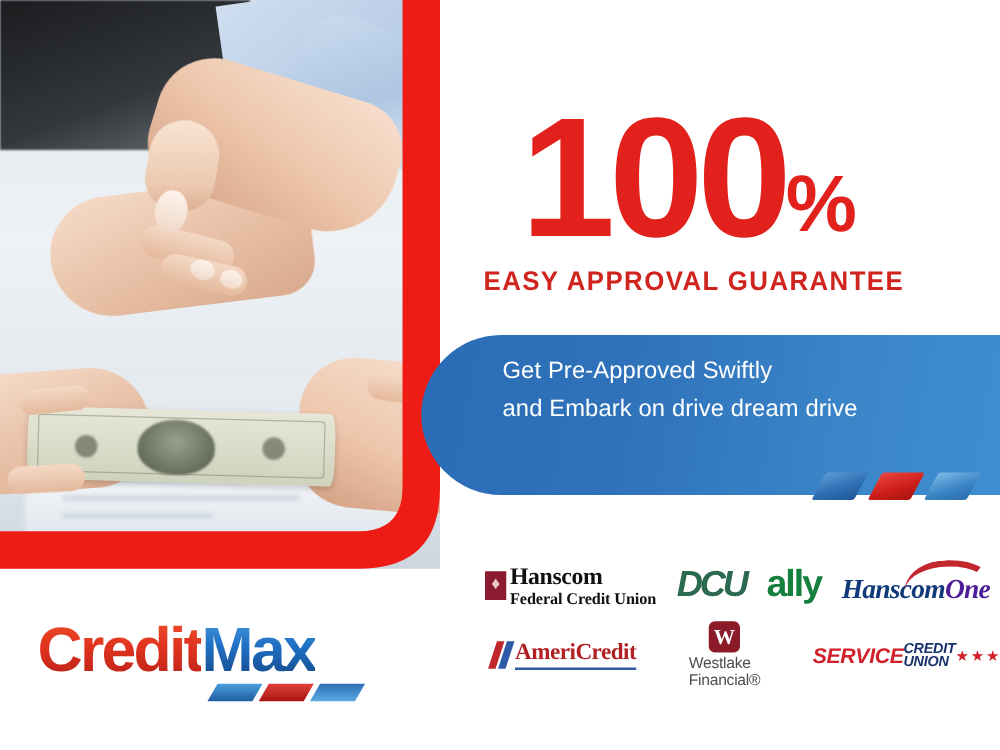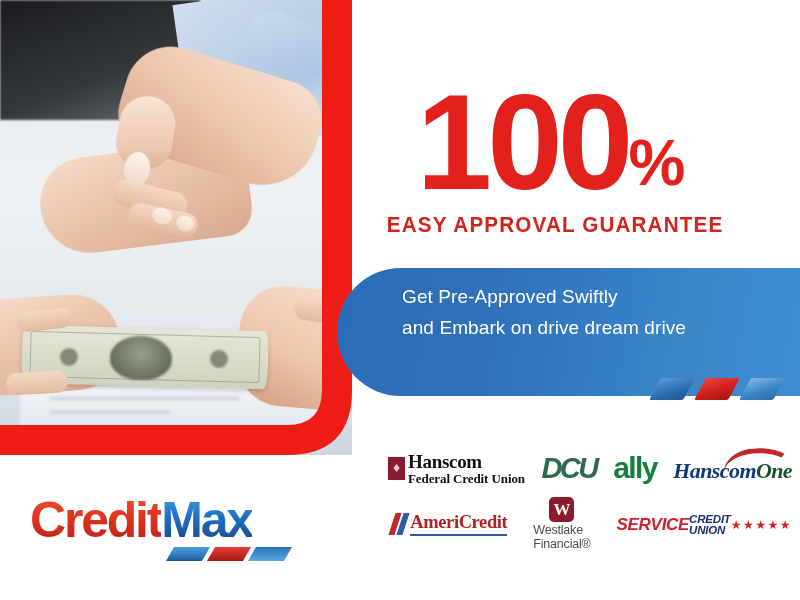--- a/index.html
+++ b/index.html
@@ -266,22 +266,22 @@
     width: 404px;
     height: 110px;
   }
   .logo-row {
     display: flex;
     align-items: center;
     justify-content: space-between;
     height: 50px;
   }
   .logo-row.row-2 {
-    justify-content: flex-end;
-    gap: 26px;
+    justify-content: flex-start;
+    gap: 42px;
     padding-left: 6px;
     margin-top: 6px;
   }
   .logo { display: flex; align-items: center; }
 
   
   .hanscom { gap: 3px; }
   .hanscom-mark {
     width: 17px; height: 23px;
     background: #8c1b2f;
@@ -312,21 +312,21 @@
     font-size: 30px; font-weight: bold; color: #15803d;
     letter-spacing: -1.6px;
   }
   
   .capone { position: relative; padding-top: 5px; }
   .capone-txt {
     font-family: "Liberation Serif", serif;
     font-size: 22px; font-weight: bold; font-style: italic;
     color: #10397a; letter-spacing: -0.6px; white-space: nowrap;
   }
-  .capone-txt .one { color: #14532d; }
+  .capone-txt .one { color: #4c1d95; }
   .capone-swoosh {
     position: absolute; right: -2px; top: -5px;
     width: 66px; height: 26px;
     border-top: 5px solid #c1272d;
     border-right: 5px solid transparent;
     border-radius: 60% 80% 0 0 / 100% 100% 0 0;
     transform: rotate(-6deg);
   }
   
   .americredit { gap: 4px; align-items: center; }

